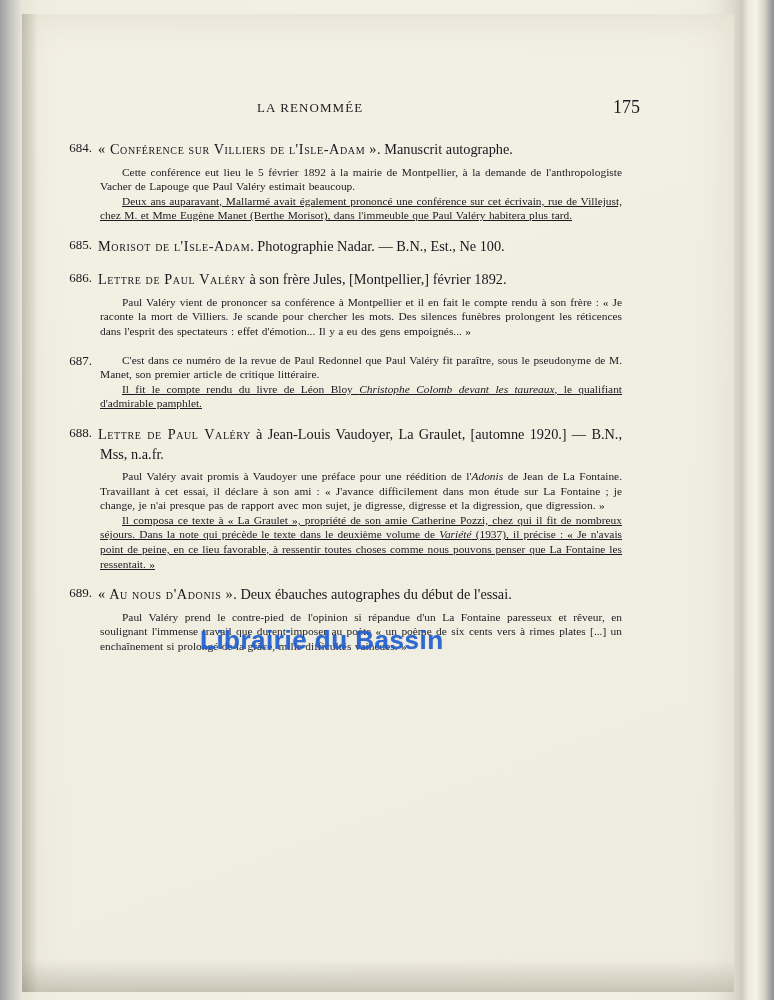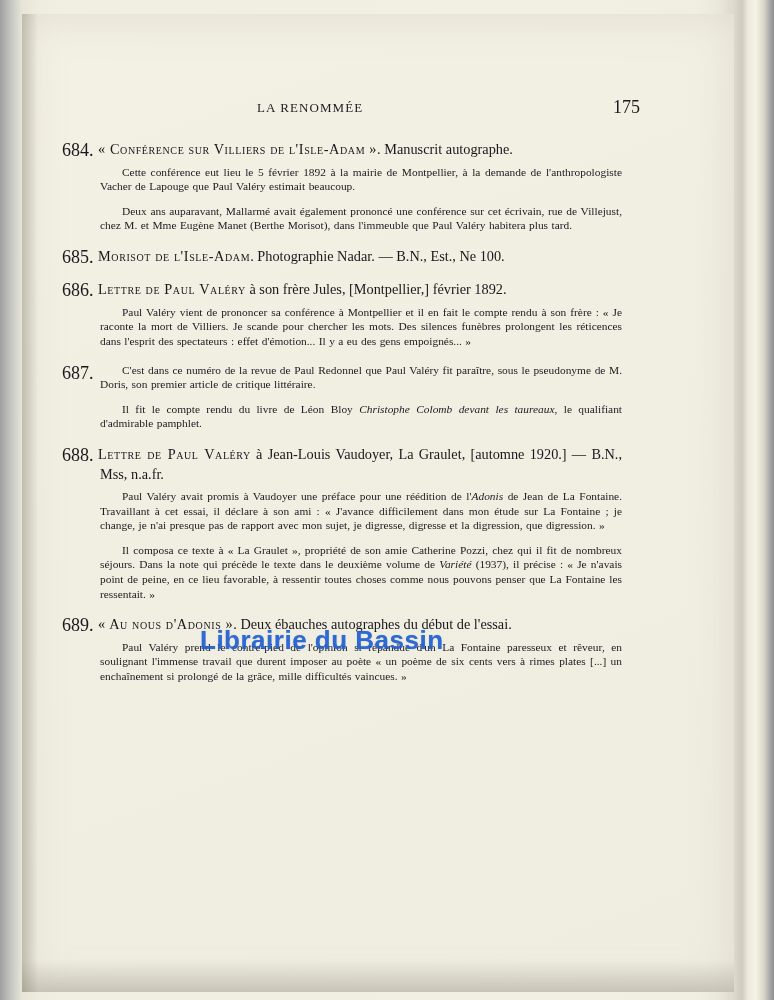--- a/index.html
+++ b/index.html
@@ -63,21 +63,21 @@
     position: relative;
     margin-top: 14px;
     padding-left: 38px;
   }
   .entry .num {
     position: absolute;
     left: 0;
     top: 0;
     width: 30px;
     text-align: right;
-    font-size: 18px;
+    font-size: 13px;
     color: #18181d;
   }
   .entry .title {
     font-size: 14.3px;
     line-height: 19.5px;
     text-align: justify;
     color: #18181d;
     text-indent: -2px;
   }
   .entry .title .sc {
@@ -86,21 +86,21 @@
   }
   .note {
     margin-top: 5px;
     font-size: 11.4px;
     line-height: 14.6px;
     text-align: justify;
     text-indent: 22px;
     color: #1b1b20;
     word-spacing: 0.6px;
   }
-  .note.tight { margin-top: 10px; }
+  .note.tight { margin-top: 0; text-decoration: underline; }
   .note i { font-style: italic; }
   .watermark {
     position: absolute;
     left: 178px;
     top: 611px;
     font-family: "Liberation Sans", sans-serif;
     font-size: 26px;
     font-weight: 700;
     color: #1f5fd0;
     opacity: 0.92;
@@ -154,21 +154,21 @@
       <div class="entry">
         <div class="num">686.</div>
         <div class="title">
           <span class="sc">Lettre de Paul Valéry</span><span> à son frère Jules, [Montpellier,] février 1892.</span>
         </div>
         <div class="note">Paul Valéry vient de prononcer sa conférence à Montpellier et il en fait le compte rendu à son frère : « Je raconte la mort de Villiers. Je scande pour chercher les mots. Des silences funèbres prolongent les réticences dans l'esprit des spectateurs : effet d'émotion... Il y a eu des gens empoignés... »</div>
       </div>
 
       <div class="entry">
         <div class="num">687.</div>
-        <div class="note">C'est dans ce numéro de la revue de Paul Redonnel que Paul Valéry fit paraître, sous le pseudonyme de M. Doris, son premier article de critique littéraire.</div>
+        <div class="note">C'est dans ce numéro de la revue de Paul Redonnel que Paul Valéry fit paraître, sous le pseudonyme de M. Manet, son premier article de critique littéraire.</div>
         <div class="note tight">Il fit le compte rendu du livre de Léon Bloy <i>Christophe Colomb devant les taureaux</i>, le qualifiant d'admirable pamphlet.</div>
       </div>
 
       <div class="entry">
         <div class="num">688.</div>
         <div class="title">
           <span class="sc">Lettre de Paul Valéry</span><span> à Jean-Louis Vaudoyer, La Graulet, [automne 1920.] — B.N., Mss, n.a.fr.</span>
         </div>
         <div class="note">Paul Valéry avait promis à Vaudoyer une préface pour une réédition de l'<i>Adonis</i> de Jean de La Fontaine. Travaillant à cet essai, il déclare à son ami : « J'avance difficilement dans mon étude sur La Fontaine ; je change, je n'ai presque pas de rapport avec mon sujet, je digresse, digresse et la digression, que digression. »</div>
         <div class="note tight">Il composa ce texte à « La Graulet », propriété de son amie Catherine Pozzi, chez qui il fit de nombreux séjours. Dans la note qui précède le texte dans le deuxième volume de <i>Variété</i> (1937), il précise : « Je n'avais point de peine, en ce lieu favorable, à ressentir toutes choses comme nous pouvons penser que La Fontaine les ressentait. »</div>

